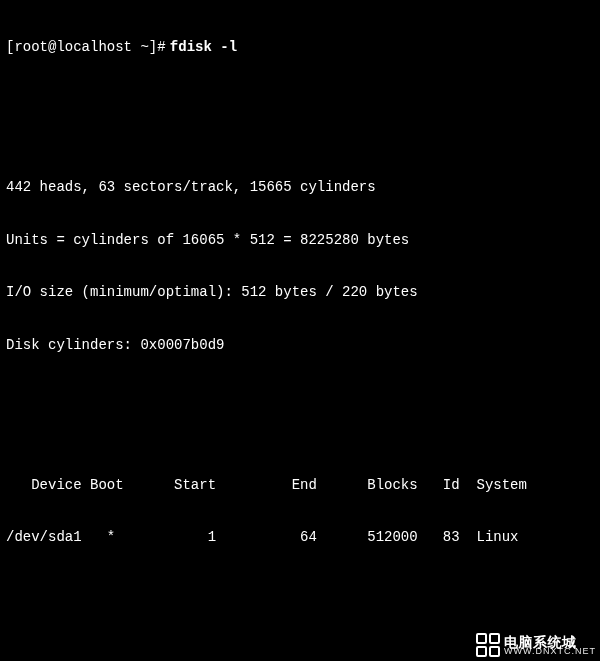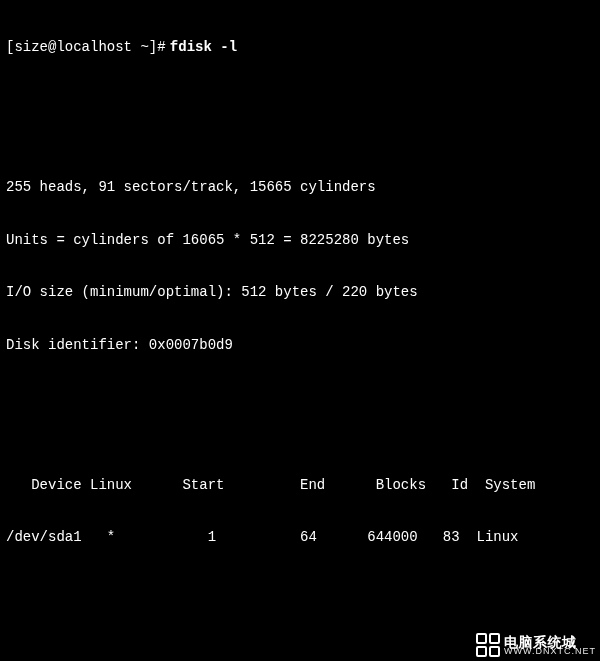--- a/index.html
+++ b/index.html
@@ -73,35 +73,35 @@
     display: flex;
     flex-direction: column;
     line-height: 1;
   }
 </style>
 </head>
 <body>
 
 <div class="terminal">
   <div class="prompt-line">
-    <span>[size@localhost ~]#</span>
+    <span>[root@localhost ~]#</span>
     <span class="cmd">fdisk -l</span>
   </div>
   <div class="blank"></div>
 
   
-  <div>255 heads, 91 sectors/track, 15665 cylinders</div>
+  <div>442 heads, 63 sectors/track, 15665 cylinders</div>
   <div>Units = cylinders of 16065 * 512 = 8225280 bytes</div>
   <div>I/O size (minimum/optimal): 512 bytes / 220 bytes</div>
-  <div>Disk identifier: 0x0007b0d9</div>
+  <div>Disk cylinders: 0x0007b0d9</div>
   <div class="blank"></div>
 
   
-  <div class="table">   Device Linux      Start         End      Blocks   Id  System</div>
-  <div class="table">/dev/sda1   *           1          64      644000   83  Linux</div>
+  <div class="table">   Device Boot      Start         End      Blocks   Id  System</div>
+  <div class="table">/dev/sda1   *           1          64      512000   83  Linux</div>
   
   
   
 
   
   
   
   
   
   

